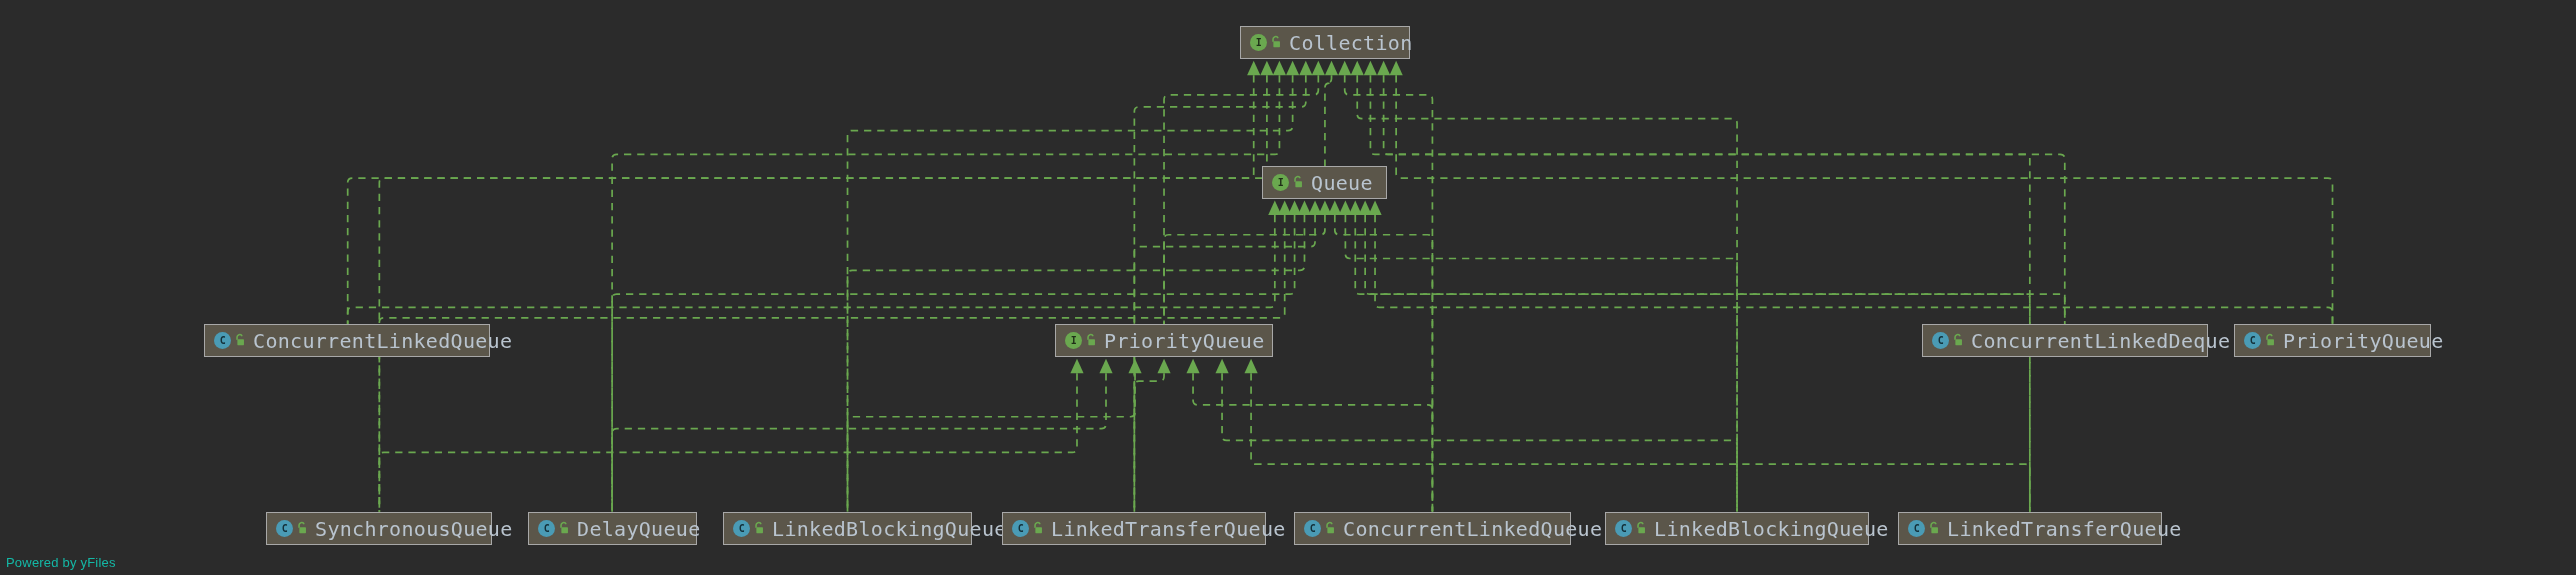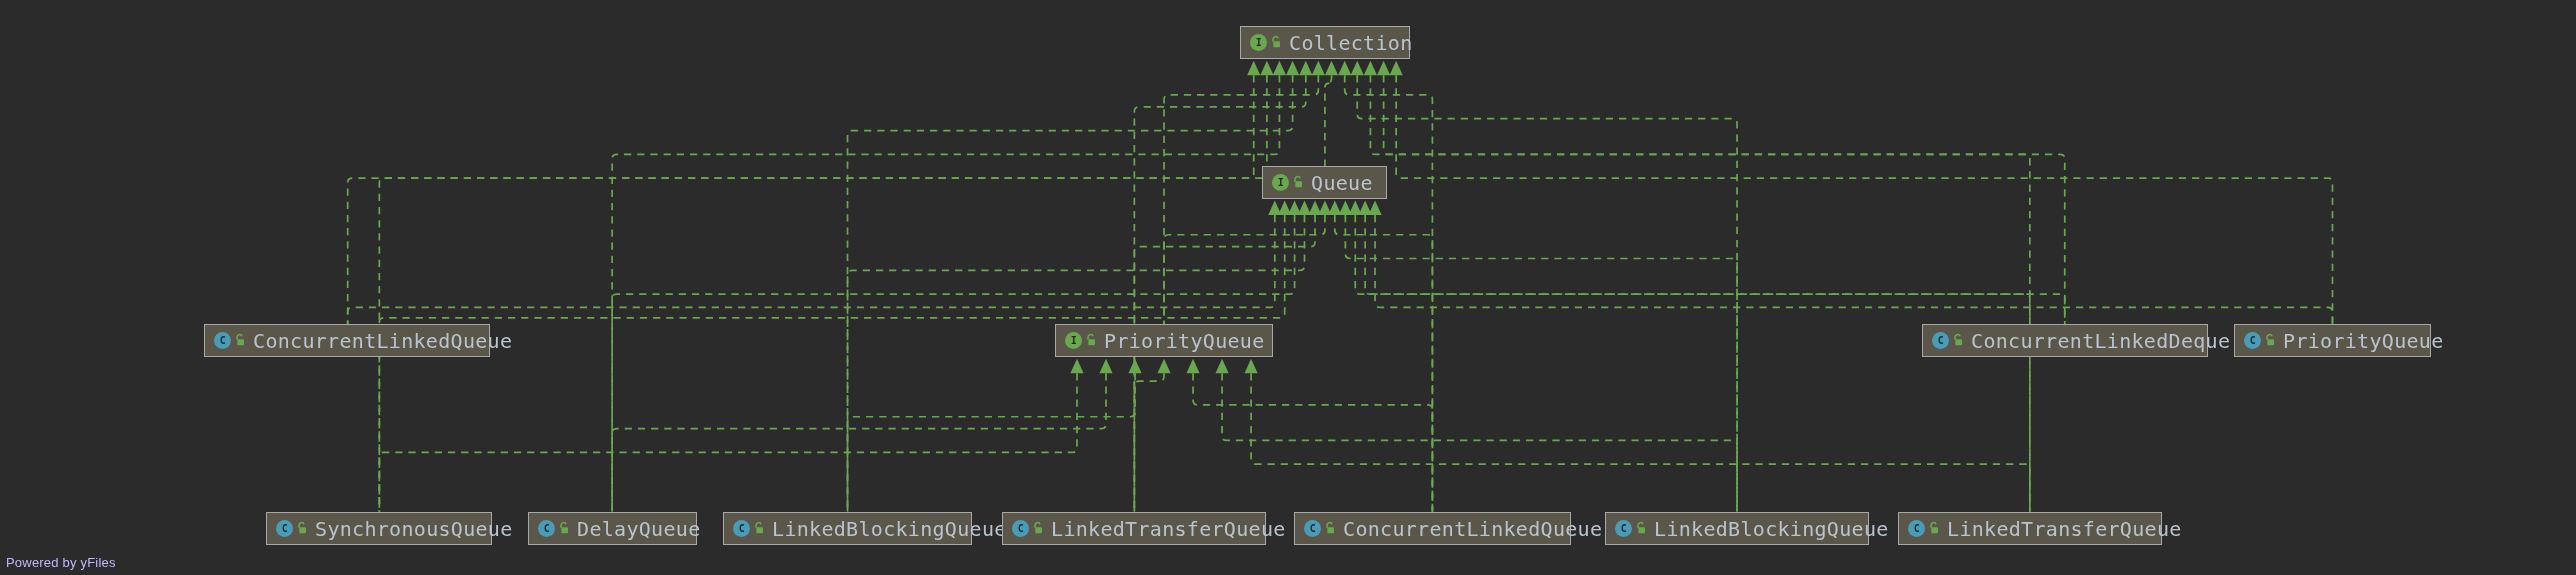--- a/index.html
+++ b/index.html
@@ -73,21 +73,21 @@
     color: #b9c4cf;
     font-size: 20px;
     letter-spacing: 0.3px;
     padding-right: 2.6px;
   }
 
   #watermark {
     position: absolute;
     left: 6px;
     bottom: 5.3px;
-    color: #c4b5fd;
+    color: #14b8a6;
     font-family: "Liberation Sans", "DejaVu Sans", sans-serif;
     font-size: 13px;
     letter-spacing: 0.2px;
   }
 </style>
 </head>
 <body>
 
 <div id="stage">
   <svg id="edge-layer" viewBox="0 0 3906 872" xmlns="http://www.w3.org/2000/svg">

